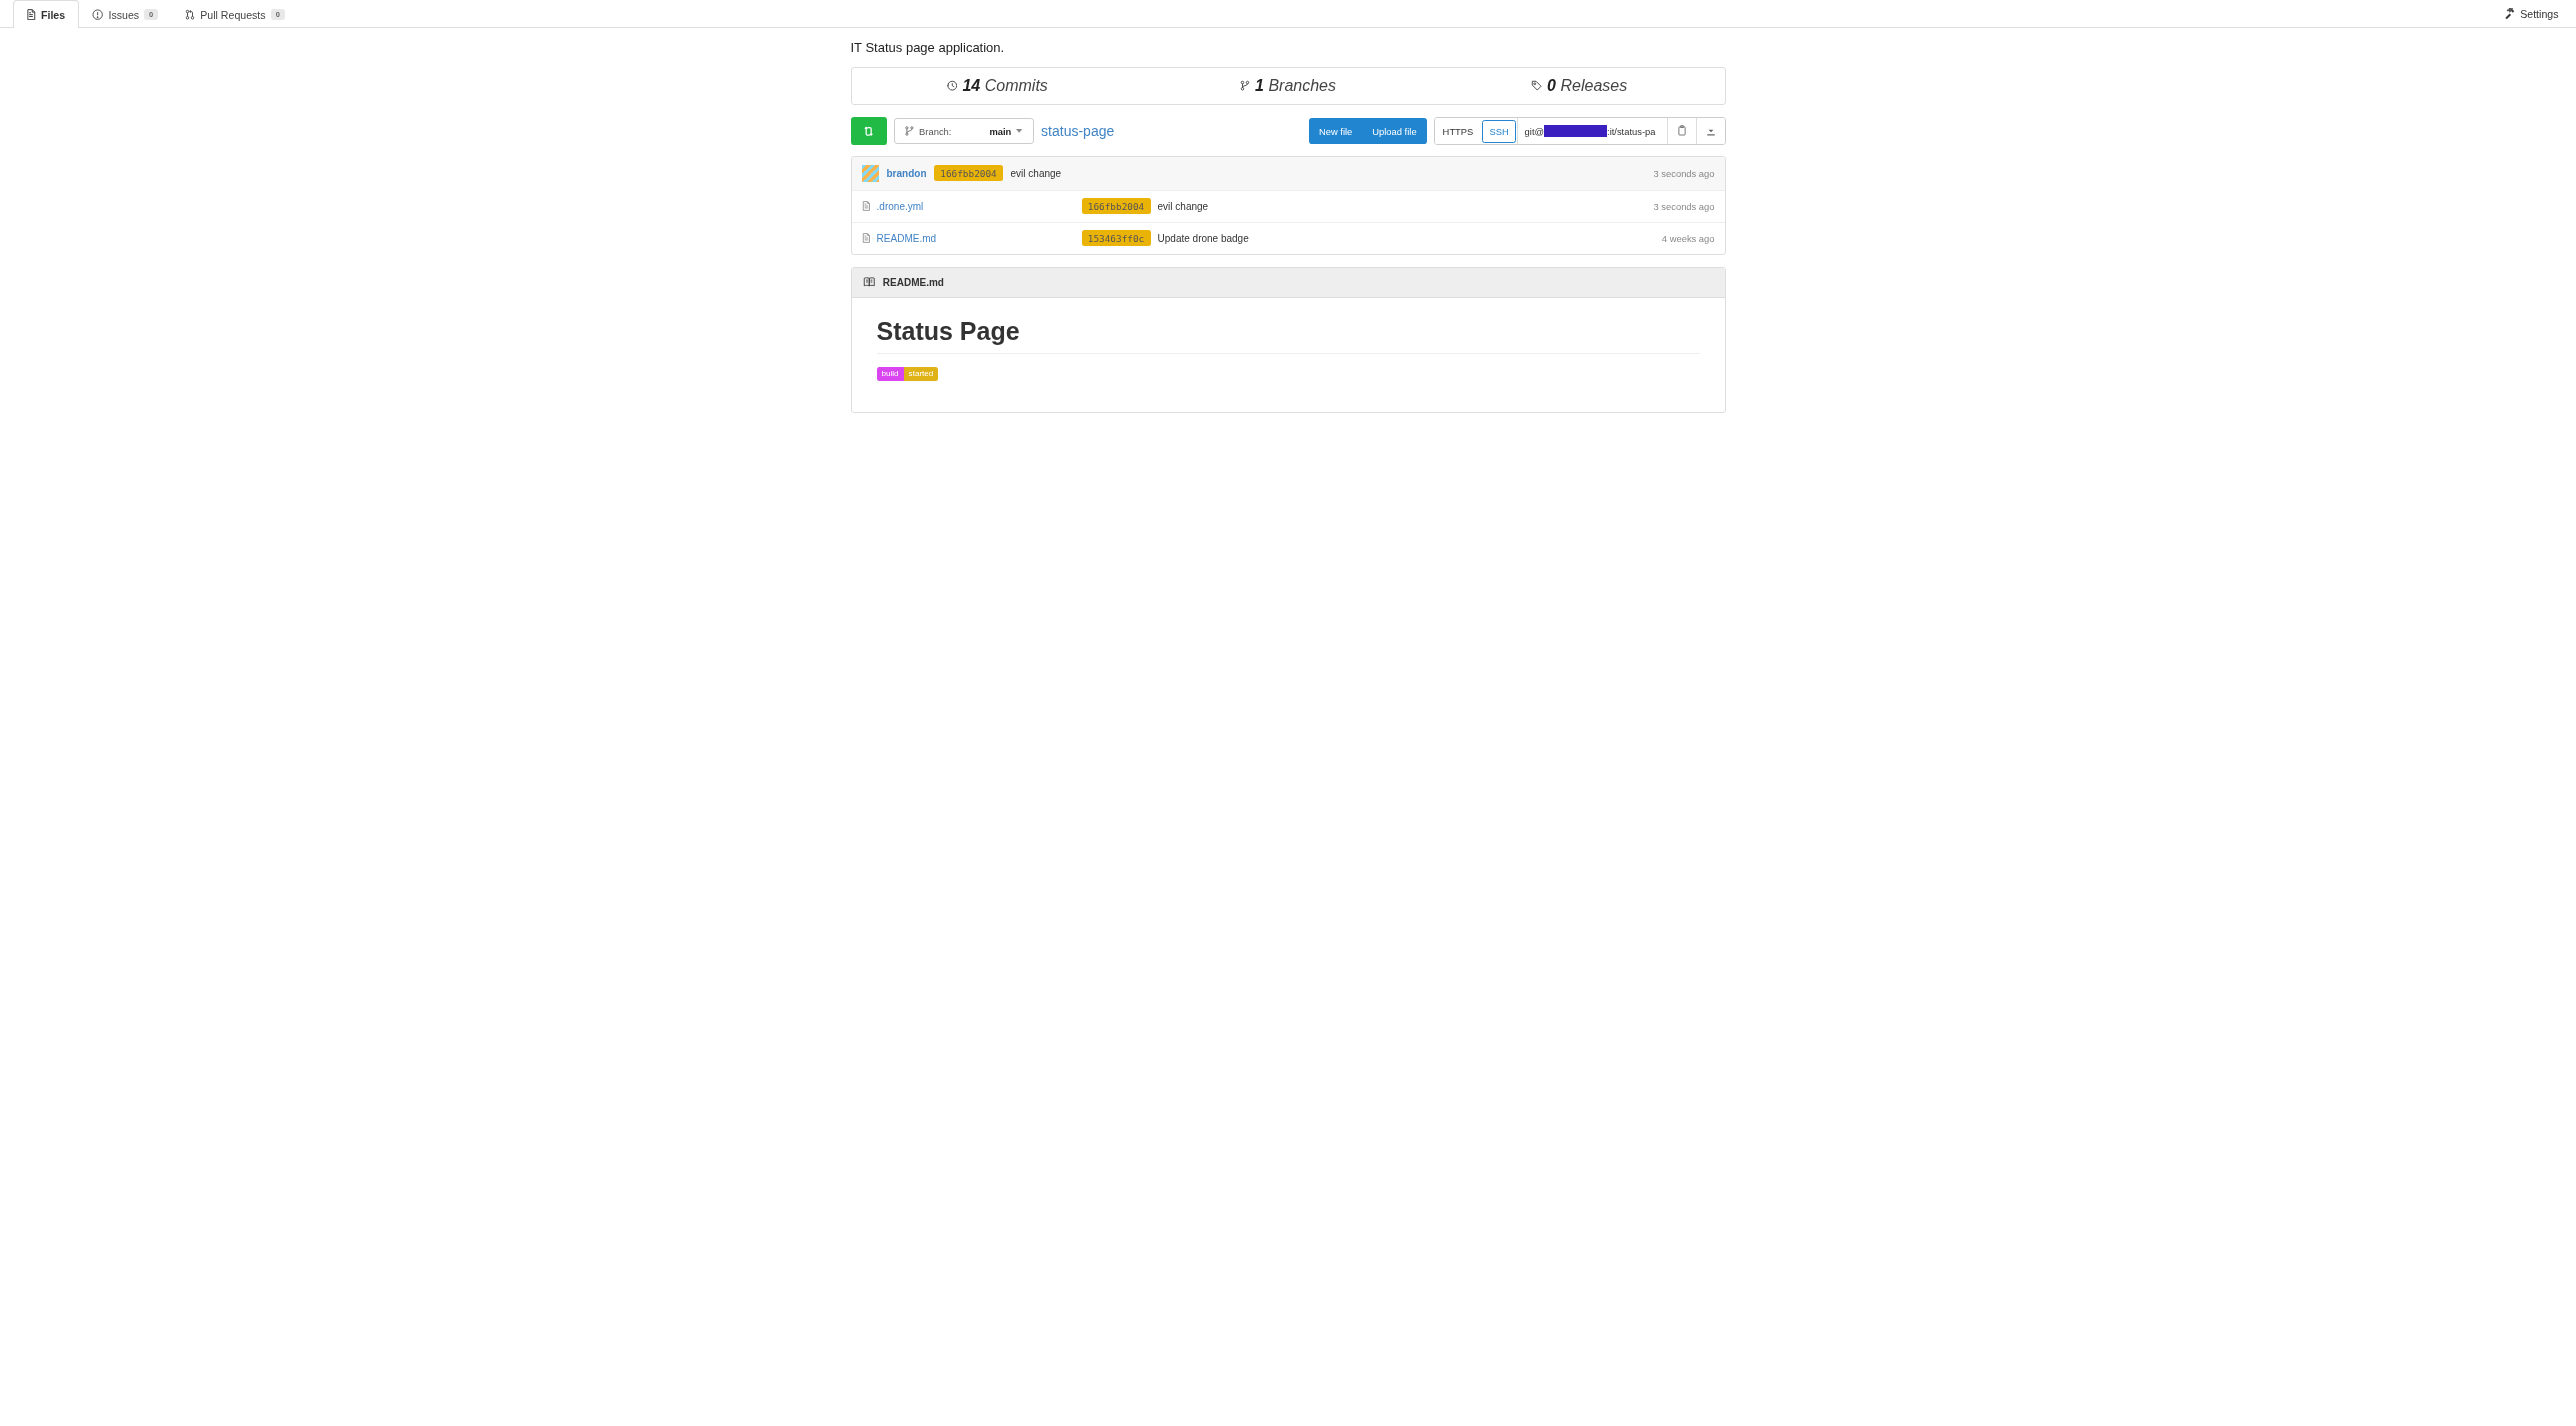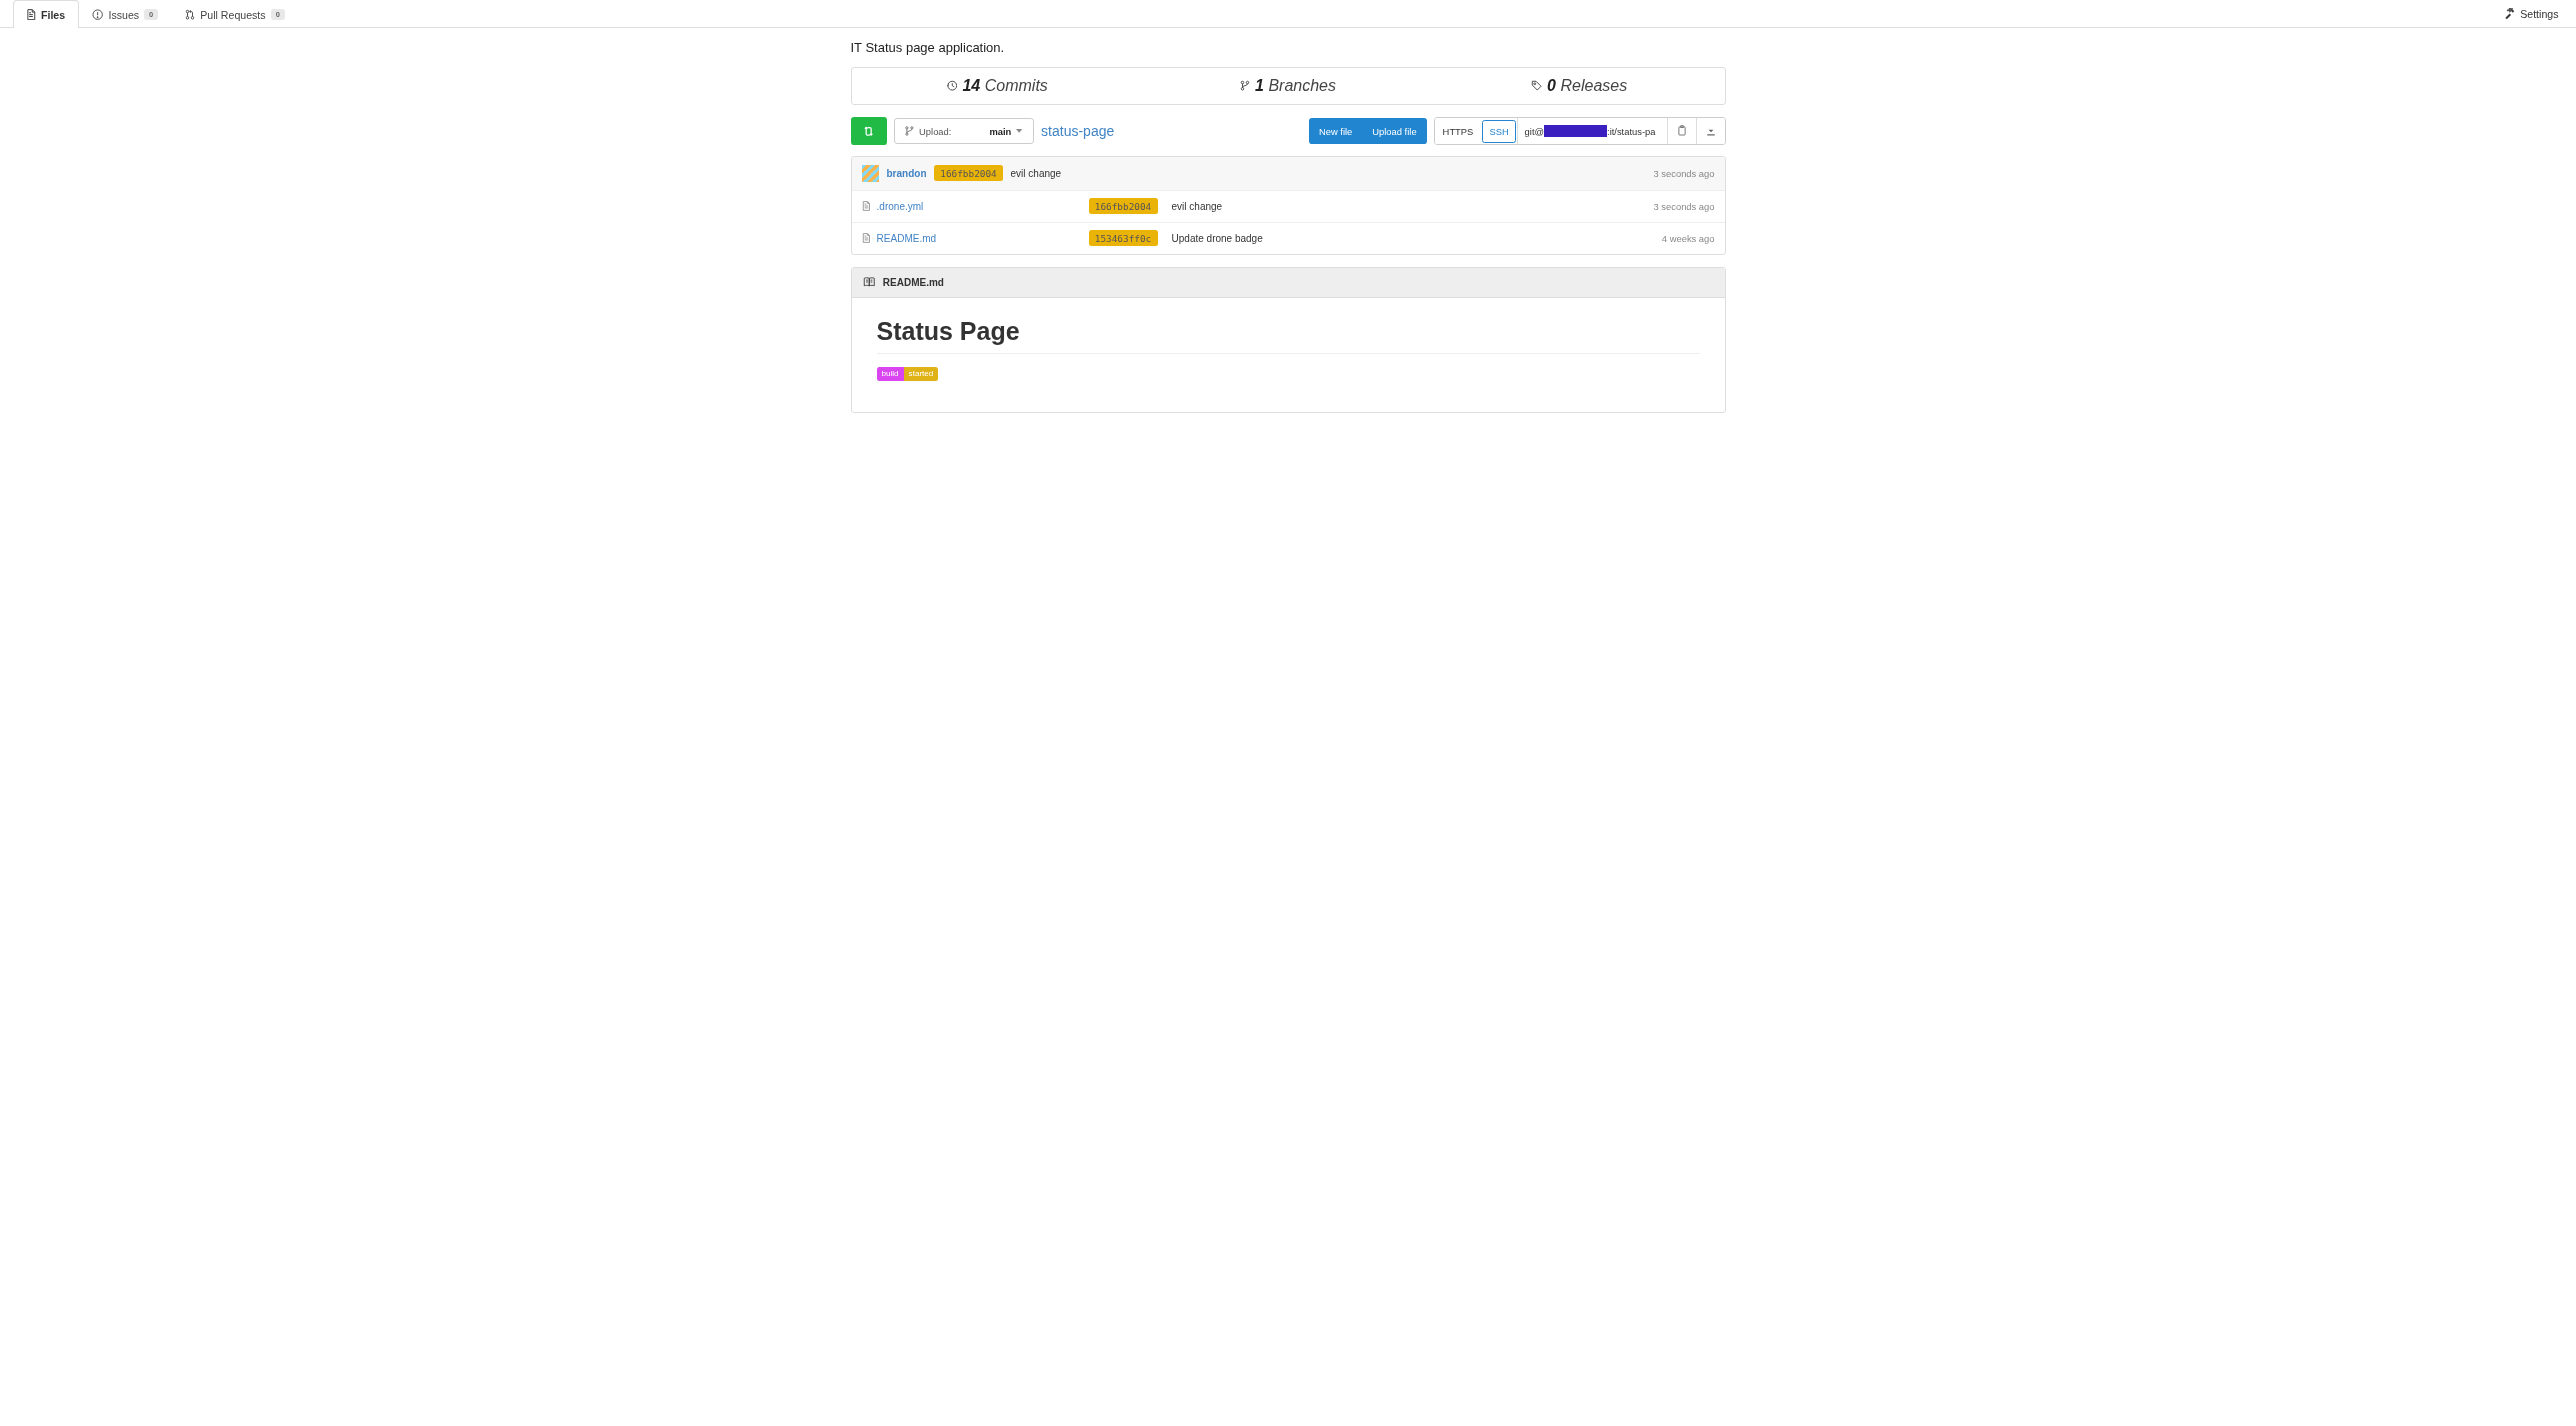--- a/index.html
+++ b/index.html
@@ -40,21 +40,21 @@
 .icon-btn { padding: 6.3px 8.8px; border: none; border-left: 0.6px solid #ddd; background: #fff; cursor: pointer; display: flex; align-items: center; color: #666; }
 
 
 .file-table { border: 0.6px solid #ddd; border-radius: 3.1px; overflow: hidden; }
 .commit-header { display: flex; align-items: center; gap: 7.5px; padding: 7.5px 10px; background: #f7f7f7; border-bottom: 0.6px solid #eee; }
 .avatar { width: 17.5px; height: 17.5px; background: linear-gradient(135deg, #7fdbff 25%, #ffb347 25% 50%, #7fdbff 50% 75%, #ffb347 75%); background-size: 8.8px 8.8px; }
 .author-link { color: #4183c4; font-weight: 600; font-size: 10px; }
 .sha { font-family: ui-monospace, SFMono-Regular, Menlo, monospace; background: #eab308; padding: 2.5px 6.3px; border-radius: 2.5px; font-size: 9.4px; color: #555; }
 .commit-msg { font-size: 10px; color: #333; }
 .time-ago { margin-left: auto; color: #888; font-size: 9.4px; }
-.file-row { display: flex; align-items: center; gap: 14px; padding: 7.5px 10px; border-bottom: 0.6px solid #eee; }
+.file-row { display: flex; align-items: center; gap: 7px; padding: 7.5px 10px; border-bottom: 0.6px solid #eee; }
 .file-row:last-child { border-bottom: none; }
 .file-name-cell { display: flex; align-items: center; gap: 6.3px; width: 213px; }
 .file-link { color: #4183c4; font-size: 10px; }
 
 
 .readme-panel { border: 0.6px solid #ddd; border-radius: 3.1px; margin-top: 12.5px; }
 .readme-header { background: #eee; border-bottom: 0.6px solid #ddd; padding: 8.8px 11.3px; display: flex; align-items: center; gap: 7.5px; font-weight: 700; font-size: 10px; }
 .readme-body { padding: 19px 25px 31px 25px; }
 .readme-body h1 { font-size: 25px; font-weight: 700; padding-bottom: 7.5px; border-bottom: 0.6px solid #eee; margin-bottom: 12.5px; }
 .build-badge { display: inline-flex; border-radius: 2.5px; overflow: hidden; font-size: 8.1px; }
@@ -160,21 +160,21 @@
     </button>
     <div class="branch-dropdown">
       <span class="icon">
         <svg width="8.8" height="10" viewBox="0 0 14 16" fill="none" stroke="#666" stroke-width="1.4">
             <circle cx="3" cy="3" r="1.8"></circle>
             <circle cx="3" cy="13" r="1.8"></circle>
             <circle cx="11" cy="3" r="1.8"></circle>
             <path d="M3 5v6M11 5c0 4-8 2-8 6"></path>
           </svg>
       </span>
-      <span>Upload:</span>
+      <span>Branch:</span>
       <b>main</b>
       <span class="icon">
         <svg width="6.3" height="3.8" viewBox="0 0 10 6" fill="#888">
             <path d="M0 0h10L5 6z"></path>
           </svg>
       </span>
     </div>
     <a class="breadcrumb-link">status-page</a>
     <div class="spacer"></div>
     <div class="file-btn-group">

